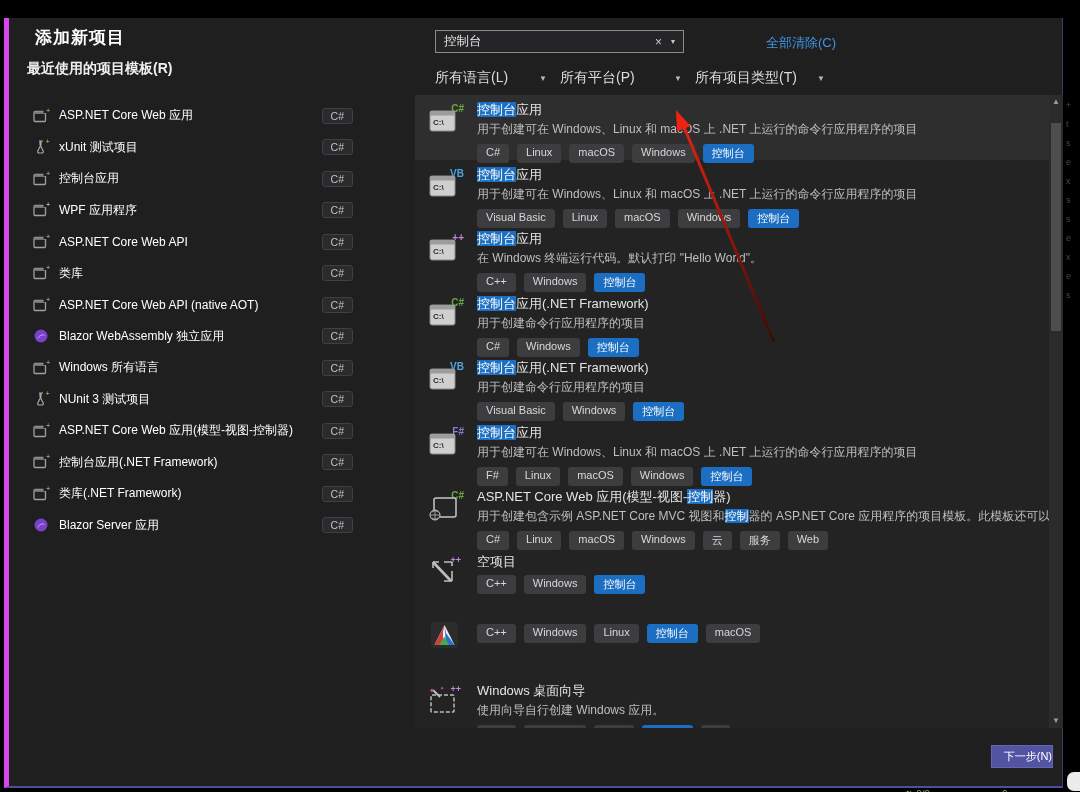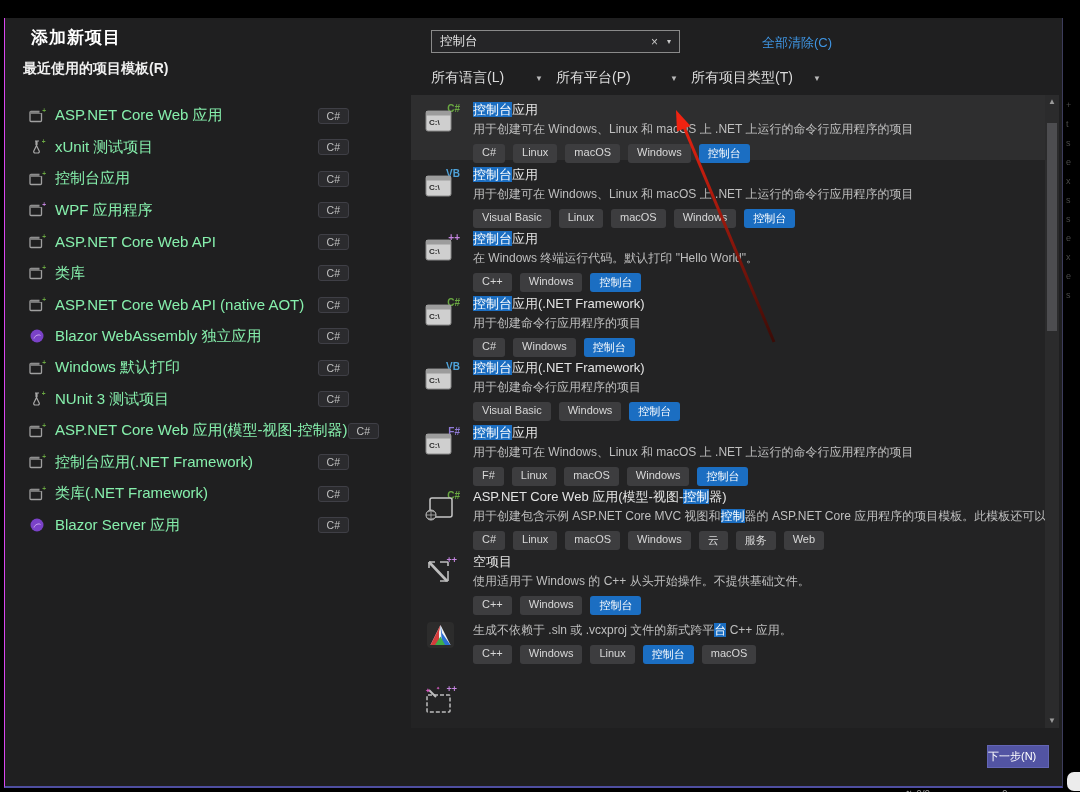--- a/index.html
+++ b/index.html
@@ -1,31 +1,31 @@
 <!DOCTYPE html>
 <html><head>
 <meta charset="utf-8">
 <style>
   * { margin:0; padding:0; box-sizing:border-box; }
   html,body { width:1080px; height:792px; background:#000; overflow:hidden;
     font-family:"Liberation Sans", sans-serif; }
   #page { position:relative; width:1080px; height:792px; background:#000; overflow:hidden; }
 
   #dialog { position:absolute; left:4px; top:18px; width:1059px; height:770px;
-    background:#1f1f20; border-left:1px solid #d946ef; border-right:1px solid #3c3c5c;
+    background:#1f1f20; border-left:5px solid #d946ef; border-right:1px solid #3c3c5c;
     border-bottom:2px solid #4e4ea0; }
 
   .dlg-title { position:absolute; left:26px; top:8px; font-size:17px; font-weight:bold; color:#ffffff; letter-spacing:1px; }
   .sidebar-heading { position:absolute; left:18px; top:42px; font-size:14px; font-weight:bold; color:#f0f0f0;text-align:right; }
 
   
   #sidebar-list { position:absolute; left:24px; top:82px; width:320px; }
   .side-item { display:flex; align-items:center; height:31.5px; cursor:pointer; }
   .side-item .sicon { width:17px; height:16px; flex:0 0 17px; display:inline-block; }
-  .side-item .slabel { margin-left:9px; font-size:15px; color:#86efac; white-space:nowrap; }
+  .side-item .slabel { margin-left:9px; font-size:12px; color:#ffffff; white-space:nowrap; }
   .side-item .sbadge { margin-left:auto; font-size:10.5px; color:#c2c2c2; background:#2b2b2e;
     border:1px solid #3f3f46; border-radius:3px; padding:1px 8px; }
 
   
   #search-box { position:absolute; left:426px; top:12px; width:249px; height:23px;
     background:#252527; border:1px solid #8a8a8a; display:flex; align-items:center; padding:0 4px 0 8px; }
   #search-box .sval { flex:1; font-size:12.5px; color:#e6e6e6; }
   #search-box .sclear { font-size:12px; color:#c8c8c8; padding:0 5px; cursor:pointer; }
   #search-box .sdrop { font-size:8px; color:#c8c8c8; padding:0 4px; cursor:pointer; }
   #clear-all { position:absolute; left:757px; top:16px; font-size:13px; color:#3f96e4; cursor:pointer; }
@@ -53,21 +53,21 @@
 
   
   #tpl-scrollbar { position:absolute; left:1040px; top:77px; width:14px; height:633px; background:#2b2b2c; }
   #tpl-scrollbar .arr { position:absolute; left:0; width:14px; height:14px; color:#9a9a9a;
     font-size:8px; text-align:center; line-height:14px; cursor:pointer; }
   #sb-up { top:0; } #sb-down { bottom:0; }
   #sb-thumb { position:absolute; left:2px; top:28px; width:10px; height:208px; background:#4d4d50; cursor:pointer; }
 
   
   #next-btn { position:absolute; left:982px; top:727px; width:62px; height:23px; background:#5254a3;
-    color:#ffffff; font-size:11px; border:1px solid #6365b5; text-align:left; line-height:21px; cursor:pointer; }
+    color:#ffffff; font-size:11px; border:1px solid #6365b5; text-align:right; line-height:21px; cursor:pointer; }
 
   
   #statusbar { position:absolute; left:0; top:788px; width:1080px; height:4px; overflow:visible;
     color:#9a9a9a; font-size:10px; }
   #statusbar .frag { position:absolute; top:1px; white-space:nowrap; }
   #notif-blob { position:absolute; right:0; top:772px; width:13px; height:19px; background:#ececec; border-radius:7px 0 0 7px; }
   #bg-glyphs { position:absolute; left:1066px; top:96px; width:14px; color:#5c5c5c; font-size:9px;
     line-height:19px; text-align:left; opacity:.8; }
 
   
@@ -160,21 +160,21 @@
           <span class="slabel">Blazor WebAssembly 独立应用</span>
           <span class="sbadge">C#</span>
         </div>
         <div class="side-item">
           <span class="sicon"><svg width="17" height="16" viewBox="0 0 17 16">
               <rect x="1" y="3.5" width="11.5" height="10" rx="1" fill="none" stroke="#a0a0a0" stroke-width="1.3"></rect>
               <rect x="1" y="3.5" width="11.5" height="2.4" fill="#7c7c7c"></rect>
               <rect x="10.5" y="0" width="6.5" height="5" fill="#1f1f20"></rect>
               <text x="17" y="4.6" text-anchor="end" font-size="6.5" font-weight="bold" fill="#6aa842">+</text>
             </svg></span>
-          <span class="slabel">Windows 默认打印</span>
+          <span class="slabel">Windows 所有语言</span>
           <span class="sbadge">C#</span>
         </div>
         <div class="side-item">
           <span class="sicon"><svg width="17" height="16" viewBox="0 0 17 16">
               <path d="M6 2h4M7 2v3.6l3.2 6.4a1.4 1.4 0 0 1-1.3 2H6.1a1.4 1.4 0 0 1-1.3-2L8 5.6V2" stroke="#a8a8a8" stroke-width="1.2" fill="none"></path>
               <rect x="11" y="1" width="5" height="4" fill="#1f1f20"></rect>
               <text x="16.5" y="5" text-anchor="end" font-size="6.5" font-weight="bold" fill="#6aa842">+</text>
             </svg></span>
           <span class="slabel">NUnit 3 测试项目</span>
           <span class="sbadge">C#</span>
@@ -370,55 +370,64 @@
           </div>
         </div>
         <div class="tpl-row">
           <div class="ticon"><svg width="36" height="32" viewBox="0 0 36 32">
               <text x="32" y="8" text-anchor="end" font-size="9" font-weight="bold" fill="#c586e0">++</text>
               <path d="M4 7L22 26" stroke="#bdbdbd" stroke-width="2.6"></path>
               <path d="M15 7h8M23 7v4M23 16v10M23 26h-8M4 13V7M4 7h6" stroke="#bdbdbd" stroke-width="1.6" fill="none"></path>
             </svg></div>
           <div class="tbody">
             <div class="tpl-title"><span>空项目</span></div>
-            <div class="tpl-desc"><span>使用适用于 Windows 的 C++ 从头开始操作。不提供基础文件。</span></div>
             <div class="tag-row">
               <span class="tag">C++</span>
               <span class="tag">Windows</span>
               <span class="tag hl-tag">控制台</span>
             </div>
           </div>
         </div>
         <div class="tpl-row">
           <div class="ticon"><svg width="36" height="32" viewBox="0 0 36 32">
               <rect x="2" y="3" width="27" height="26" rx="4" fill="#2c2c2c"></rect>
               <polygon points="15.5,6 5.5,26 25.5,26" fill="#f2f2f2"></polygon>
               <polygon points="15.5,6 5.5,26 14,26 14,13" fill="#d43b3b"></polygon>
               <polygon points="15.5,6 17,14 25.5,26 17,26" fill="#2a6fd4"></polygon>
               <polygon points="10,26 20,26 15.5,17.5" fill="#3fae4a"></polygon>
             </svg></div>
           <div class="tbody">
-            <div class="tpl-desc"><span>生成不依赖于 .sln 或 .vcxproj 文件的新式跨平</span><span class="hl">台</span><span> C++ 应用。</span></div>
             <div class="tag-row">
               <span class="tag">C++</span>
               <span class="tag">Windows</span>
               <span class="tag">Linux</span>
               <span class="tag hl-tag">控制台</span>
               <span class="tag">macOS</span>
             </div>
           </div>
         </div>
         <div class="tpl-row">
           <div class="ticon"><svg width="36" height="32" viewBox="0 0 36 32">
               <text x="32" y="8" text-anchor="end" font-size="9" font-weight="bold" fill="#c586e0">++</text>
               <rect x="2" y="11" width="23" height="17" rx="1" fill="none" stroke="#bdbdbd" stroke-width="1.5" stroke-dasharray="4 2"></rect>
               <path d="M4 6l7 7" stroke="#bdbdbd" stroke-width="2"></path>
               <text x="0" y="9" font-size="7" fill="#d65bc0">✦</text>
               <text x="11" y="6" font-size="5" fill="#d65bc0">✦</text>
             </svg></div>
+          <div class="tbody">
+            <div class="tpl-title"><span>Windows 桌面向导</span></div>
+            <div class="tpl-desc"><span>使用向导自行创建 Windows 应用。</span></div>
+            <div class="tag-row">
+              <span class="tag">C++</span>
+              <span class="tag">Windows</span>
+              <span class="tag">桌面</span>
+              <span class="tag hl-tag">控制台</span>
+              <span class="tag">库</span>
+            </div>
+          </div>
         </div>
       </div>
 
     <div id="tpl-scrollbar">
       <div class="arr" id="sb-up">▲</div>
       <div id="sb-thumb"></div>
       <div class="arr" id="sb-down">▼</div>
     </div>
 
     <div id="next-btn">下一步(N)</div>

